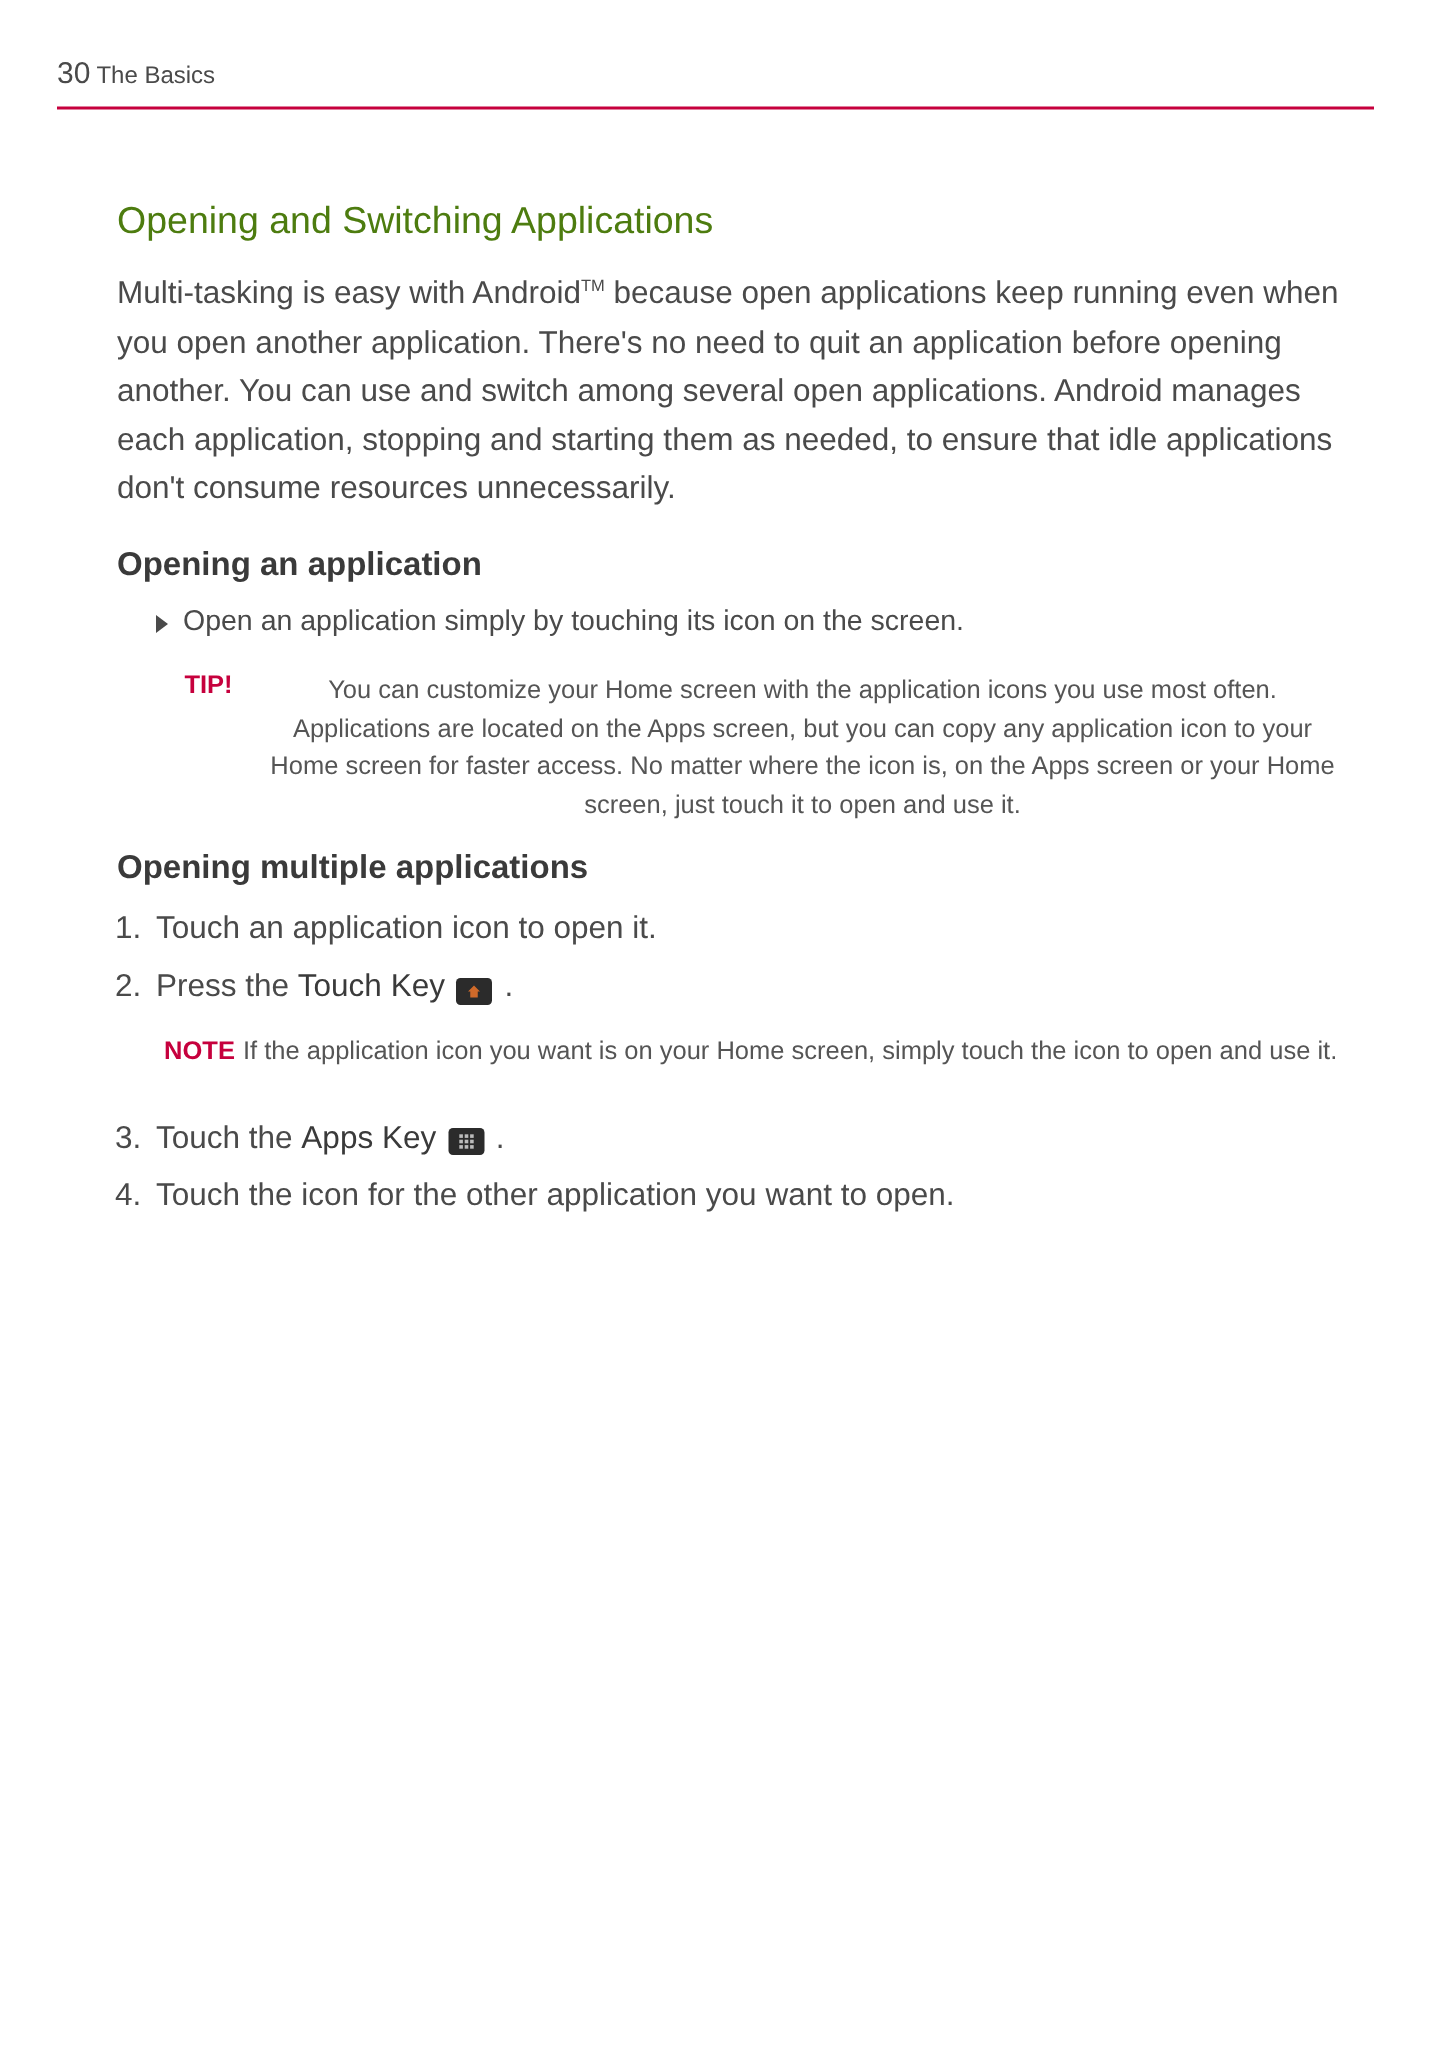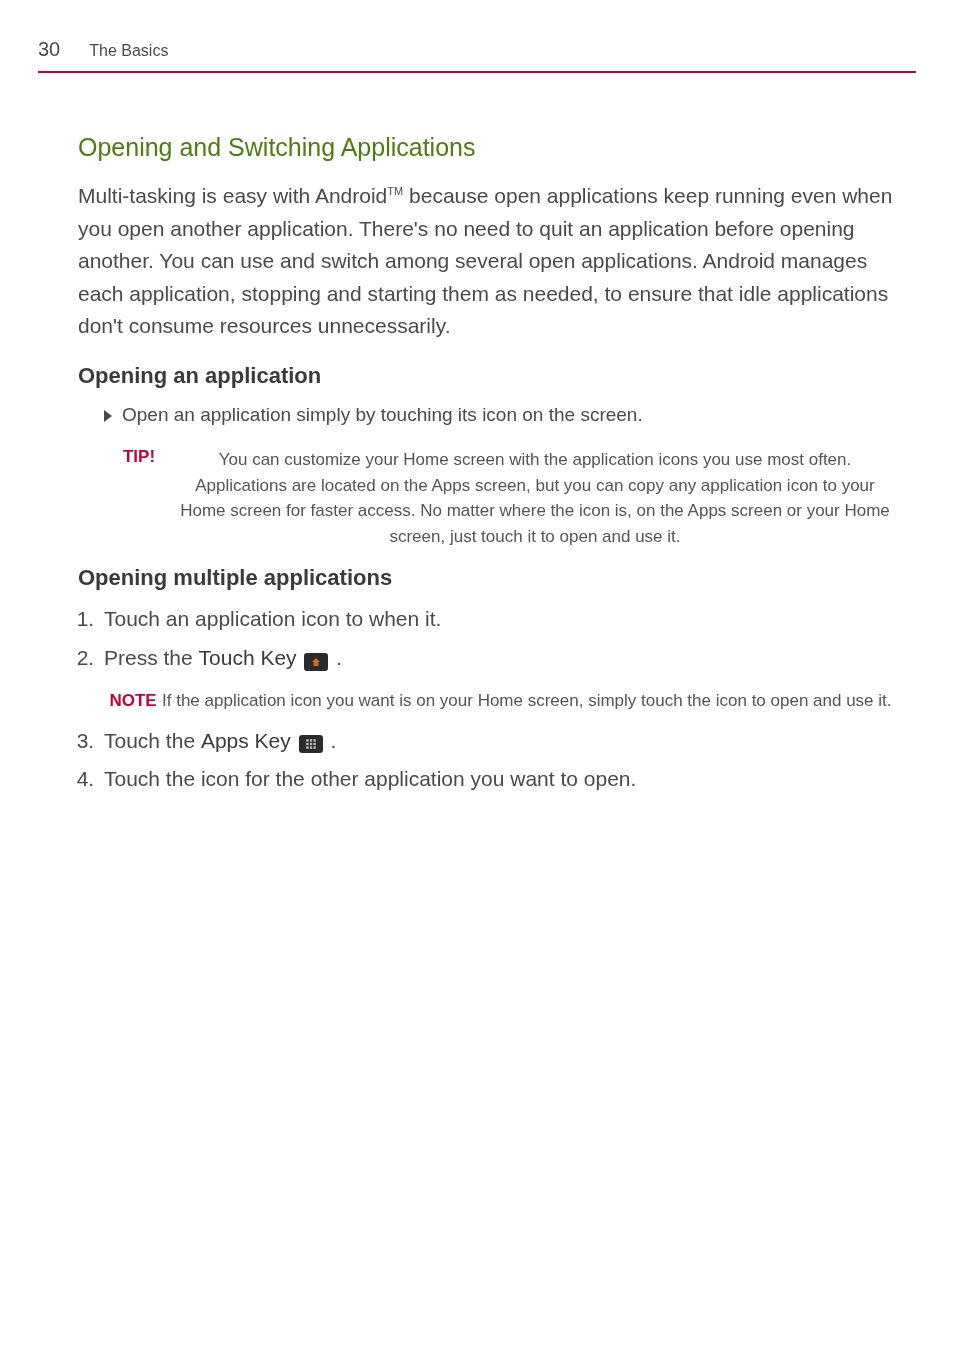--- a/index.html
+++ b/index.html
@@ -16,21 +16,21 @@
   }
   .page {
     padding: 38px 38px 0 38px;
   }
   .header {
     display: flex;
     align-items: baseline;
     border-bottom: 2px solid #c6003d;
     padding-bottom: 10px;
     margin-bottom: 60px;
-    gap: 29px;
+    gap: 4px;
   }
   .pagenum {
     font-size: 20px;
     color: #4a4a4a;
     font-weight: 400;
   }
   .section {
     font-size: 16px;
     color: #4a4a4a;
     font-weight: 300;
@@ -159,31 +159,31 @@
 
     <div class="callout">
       <span class="callout-label">TIP!</span>
       <span class="callout-body">You can customize your Home screen with the application icons you use most often. Applications are located on the Apps screen, but you can copy any application icon to your Home screen for faster access. No matter where the icon is, on the Apps screen or your Home screen, just touch it to open and use it.</span>
     </div>
 
     <div class="h2">Opening multiple applications</div>
 
     <ol class="steps">
       <li class="step-block">
-        <span>Touch an application icon to when it.</span>
+        <span>Touch an application icon to open it.</span>
       </li>
       <li class="step-block">
         <span>Press the </span><span class="kcap">Touch Key</span>
         <span class="key-icon">
           <svg class="home-glyph" viewBox="0 0 10 10">
               <path d="M5 1 L9 5 L7.5 5 L7.5 9 L2.5 9 L2.5 5 L1 5 Z" fill="#d06a2a"></path>
             </svg>
         </span><span> .</span>
 
-        <div class="callout" style="padding-left:0; margin-top:14px; margin-bottom:10px;">
+        <div class="callout" style="padding-left:0; margin-top:14px; margin-bottom:28px;">
           <span class="callout-label note">NOTE</span>
           <span class="callout-body">If the application icon you want is on your Home screen, simply touch the icon to open and use it.</span>
         </div>
       </li>
       <li class="step-block">
         <span>Touch the </span><span class="kcap">Apps Key</span>
         <span class="key-icon">
           <svg viewBox="0 0 10 10" width="12" height="12">
             <g fill="#bbb">
               <rect x="1" y="1" width="2" height="2"></rect>

